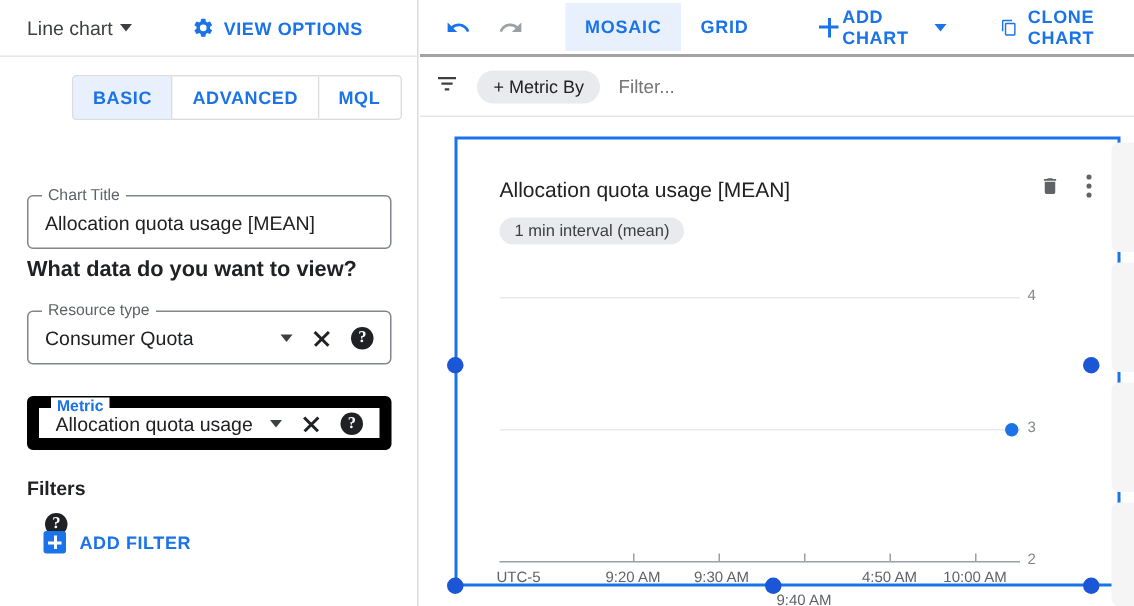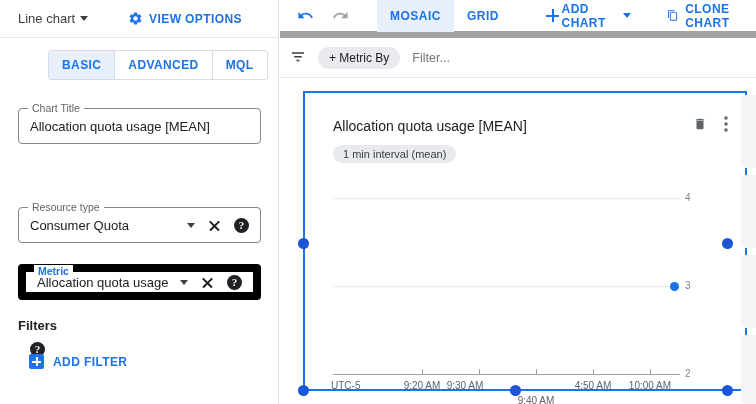--- a/index.html
+++ b/index.html
@@ -112,21 +112,21 @@
     font-size: 12px; font-weight: bold; color: #1a73e8; letter-spacing: .4px;
   }
 
   
   #right-panel {
     position: absolute; left: 280px; top: 0; width: 476px; height: 404px;
     background: #fff;
   }
   #right-topbar {
     position: absolute; left: 0; top: 0; width: 476px; height: 38px;
-    border-bottom: 7px solid #a3a3a3;
+    border-bottom: 2px solid #a3a3a3;
     display: flex; align-items: center;
   }
   .icon-btn { cursor: pointer; display: flex; align-items: center; justify-content: center; }
   #undo-btn { margin-left: 17px; }
   #redo-btn { margin-left: 18px; }
   #view-toggle { display: flex; align-items: center; margin-left: 28px; }
   .view-tab {
     font-size: 12px; font-weight: bold; letter-spacing: .5px;
     color: #1a73e8; padding: 9px 13px; cursor: pointer;
   }
@@ -242,25 +242,26 @@
         <span class="label">VIEW OPTIONS</span>
       </div>
     </div>
 
     <div id="tab-row">
       <div class="tab active">BASIC</div>
       <div class="tab">ADVANCED</div>
       <div class="tab">MQL</div>
     </div>
 
-    <div class="field" style="top:108px;">
+    <div class="field" style="top:130px;">
       <span class="legend">Chart Title</span>
       <span class="value">Allocation quota usage [MEAN]</span>
     </div>
 
+    <div id="section-heading">What data do you want to view?</div>
 
     <div class="field" style="top:207px;">
       <span class="legend">Resource type</span>
       <span class="value">Consumer Quota</span>
       <span class="ctrls">
         <span class="caret-down"></span>
         <span class="x-icon"></span>
         <span class="help-icon">?</span>
       </span>
     </div>
@@ -363,21 +364,21 @@
         <div class="ytick" style="left:380px; top:195px;">2</div>
 
         <div class="xtick-mark" style="left:117px; top:196px;"></div>
         <div class="xtick-mark" style="left:174px; top:196px;"></div>
         <div class="xtick-mark" style="left:231px; top:196px;"></div>
         <div class="xtick-mark" style="left:288px; top:196px;"></div>
         <div class="xtick-mark" style="left:345px; top:196px;"></div>
 
         <div class="xtick-label left" style="left:26px; top:207px;">UTC-5</div>
         <div class="xtick-label" style="left:117px; top:207px;">9:20 AM</div>
-        <div class="xtick-label" style="left:160px; top:207px;">9:30 AM</div>
+        <div class="xtick-label" style="left:176px; top:207px;">9:30 AM</div>
         <div class="xtick-label" style="left:231px; top:222px;">9:40 AM</div>
         <div class="xtick-label" style="left:288px; top:207px;">4:50 AM</div>
         <div class="xtick-label" style="left:345px; top:207px;">10:00 AM</div>
 
         <div id="data-point" style="left:365px; top:108.5px;"></div>
       </div>
     </div>
 
     <div class="handle" style="left:18px;  top:238px;"></div>
     <div class="handle" style="left:442px; top:238px;"></div>

